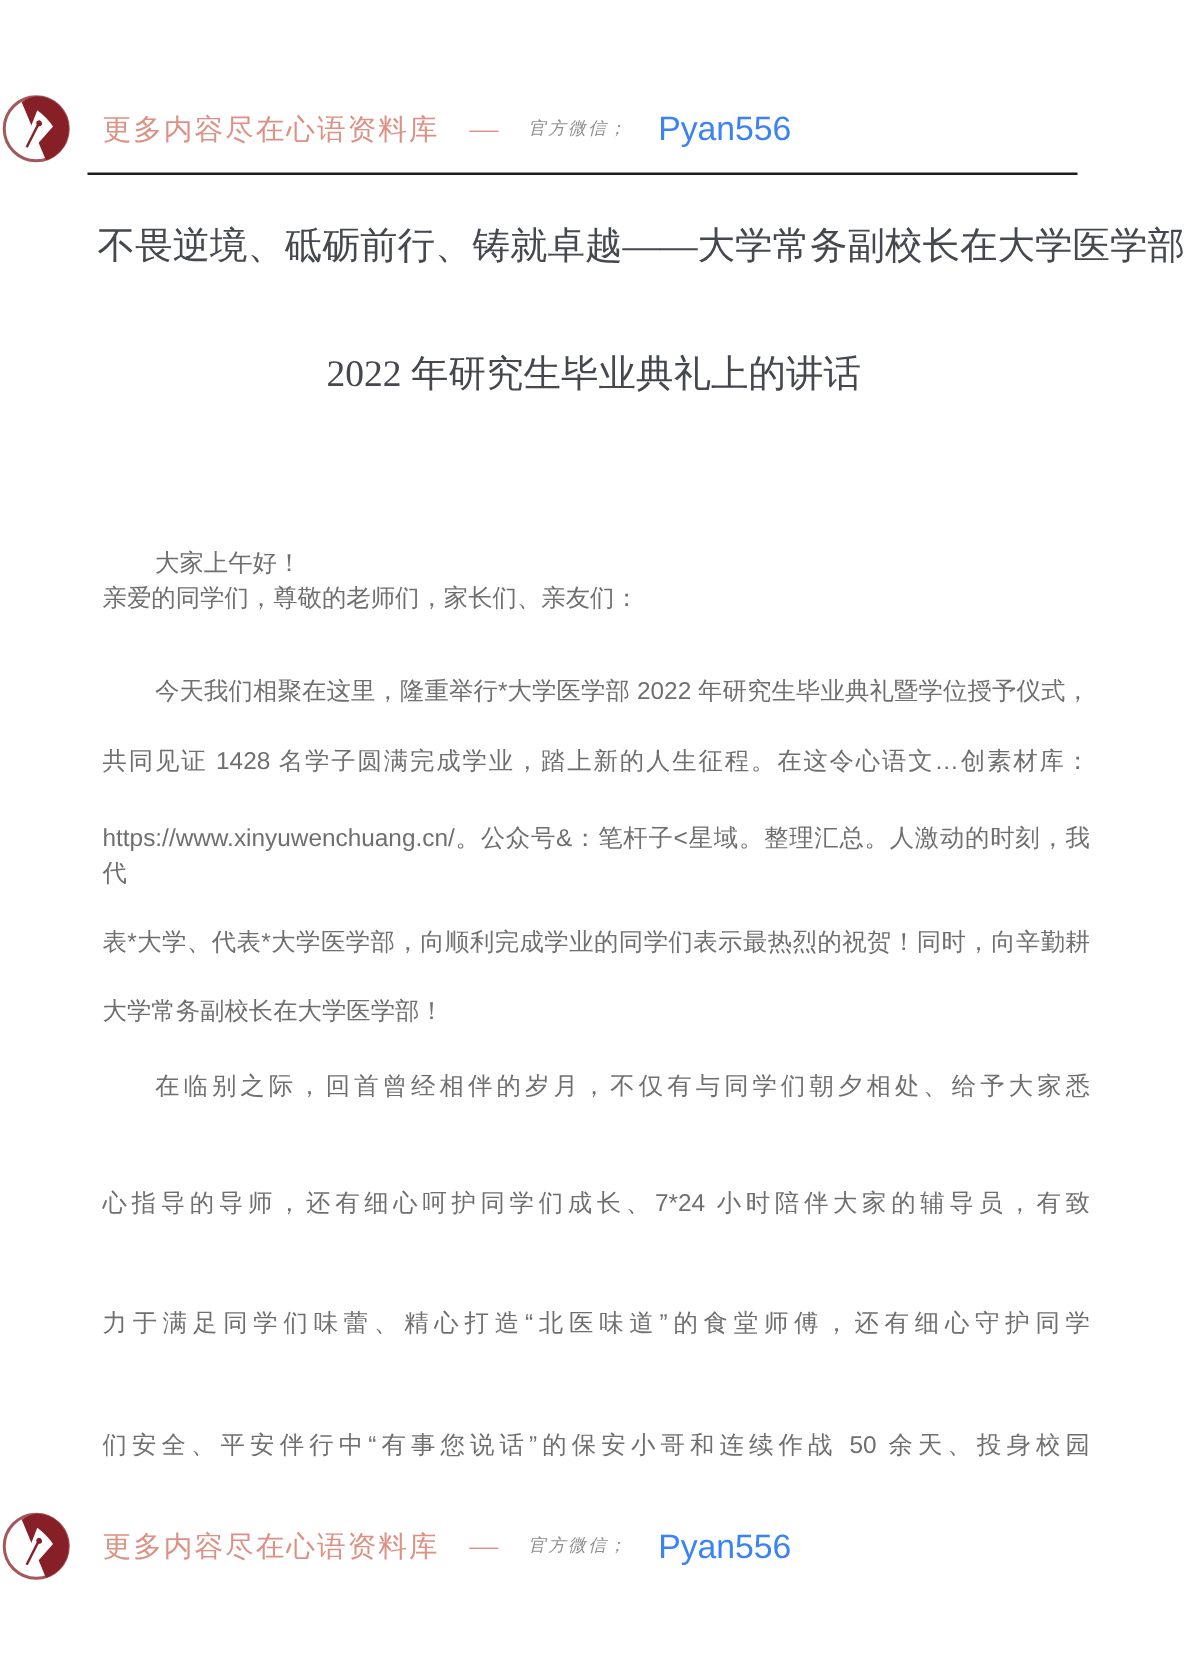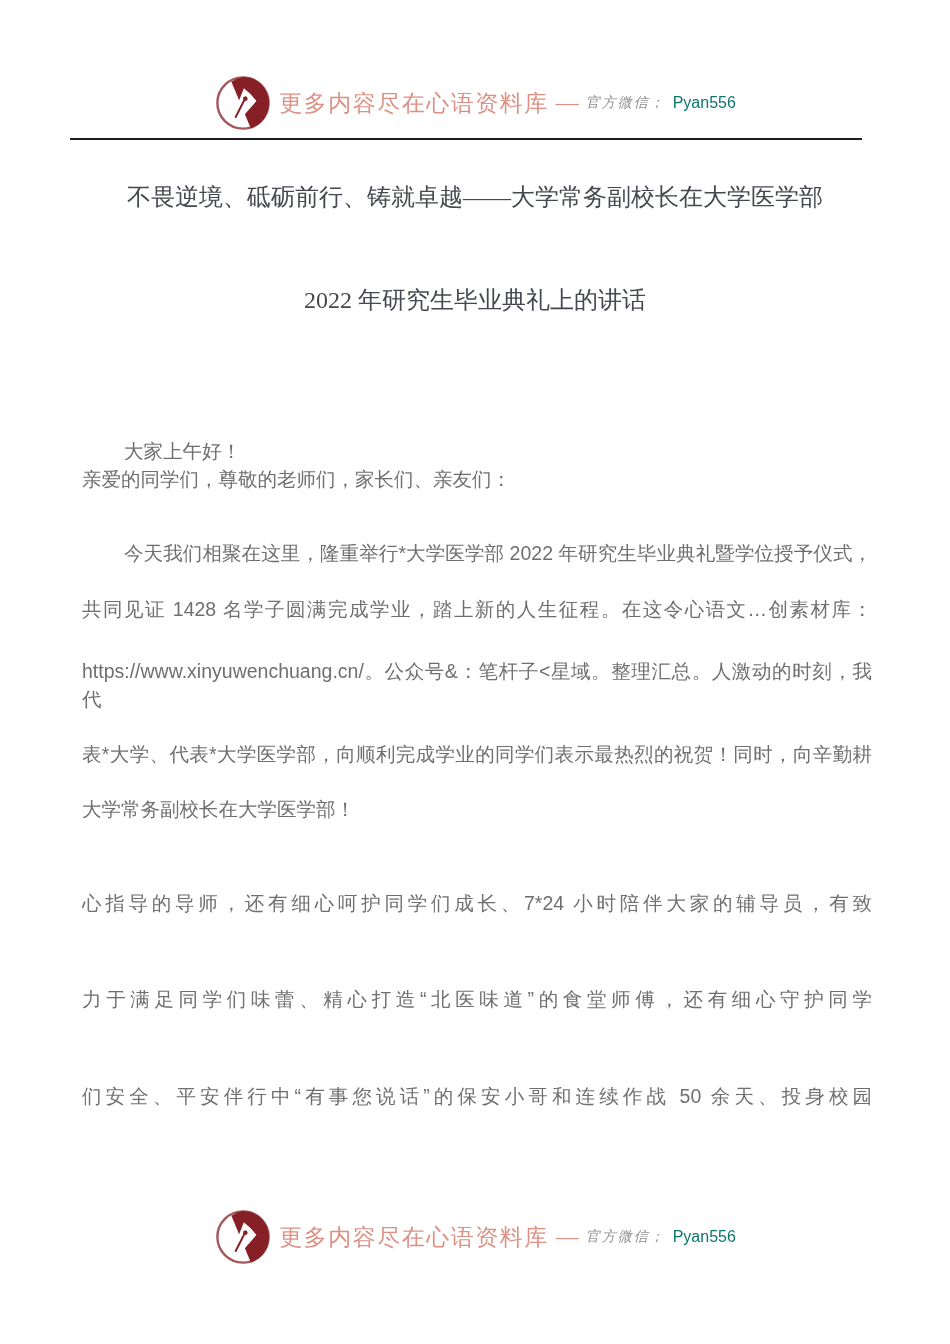--- a/index.html
+++ b/index.html
@@ -5,50 +5,50 @@
   * { margin:0; padding:0; box-sizing:border-box; }
   html,body { background:#ffffff; }
   body {
     width:950px; height:1344px; position:relative; overflow:hidden;
     font-family:"Liberation Serif", serif;
   }
 
   
   .brandbar {
     position:absolute; left:0; right:0;
-    display:flex; justify-content:center; align-items:center; gap:7px;
+    display:flex; align-items:center; gap:24px;
   }
   .brandbar.top { top:74px; }
   .brandbar.bottom { top:1208px; }
   .logo { width:58px; height:58px; flex:0 0 auto; }
   .brand-cn {
     color:#dd9184; font-family:"Liberation Serif", serif;
     font-size:23px; letter-spacing:1.5px; white-space:nowrap;
   }
   .brand-dash { color:#dd9184; font-size:23px; }
   .wechat-label {
     color:#8f8f8f; font-style:italic; font-family:"Liberation Serif", serif;
     font-size:14px; letter-spacing:2px; white-space:nowrap;
   }
   .wechat-id {
-    color:#0f766e; font-family:"Liberation Sans", sans-serif;
-    font-size:16px; white-space:nowrap;
+    color:#3b82f6; font-family:"Liberation Sans", sans-serif;
+    font-size:27px; white-space:nowrap;
   }
 
   
   .head-rule {
     position:absolute; top:138px; left:70px; width:792px;
     border-top:2px solid #1e1e1e;
   }
 
   
   .doc-title {
     position:absolute; top:180px; left:78px; right:78px;
     text-align:center; color:#45484e;
-    font-family:"Liberation Serif", serif; font-size:24px; font-weight:500;
+    font-family:"Liberation Serif", serif; font-size:30px; font-weight:500;
   }
   .doc-title .t-line { height:34px; line-height:34px; white-space:nowrap; }
   .doc-title .t-line2 { margin-top:69px; }
 
   
   .doc-body {
     position:absolute; top:371px; left:82px; width:790px;
     color:#6f6f6f; font-size:19.5px;
     font-family:"Liberation Sans", "Liberation Serif", sans-serif;
   }
@@ -97,20 +97,21 @@
 </div>
 
 <div class="doc-body">
   <div class="bl l2 indent">大家上午好！</div>
   <div class="bl l1">亲爱的同学们，尊敬的老师们，家长们、亲友们：</div>
   <div class="bl l3 indent jfull">今天我们相聚在这里，隆重举行*大学医学部 2022 年研究生毕业典礼暨学位授予仪式，</div>
   <div class="bl l4 jfull">共同见证 1428 名学子圆满完成学业，踏上新的人生征程。在这令心语文…创素材库：</div>
   <div class="bl l5 jfull">https://www.xinyuwenchuang.cn/。公众号&amp;：笔杆子&lt;星域。整理汇总。人激动的时刻，我代</div>
   <div class="bl l6 jfull">表*大学、代表*大学医学部，向顺利完成学业的同学们表示最热烈的祝贺！同时，向辛勤耕</div>
   <div class="bl l7">大学常务副校长在大学医学部！</div>
+  <div class="bl l8 indent jfull">在临别之际，回首曾经相伴的岁月，不仅有与同学们朝夕相处、给予大家悉</div>
   <div class="bl l9 jfull">心指导的导师，还有细心呵护同学们成长、7*24 小时陪伴大家的辅导员，有致</div>
   <div class="bl l10 jfull">力于满足同学们味蕾、精心打造“北医味道”的食堂师傅，还有细心守护同学</div>
   <div class="bl l11 jfull">们安全、平安伴行中“有事您说话”的保安小哥和连续作战 50 余天、投身校园</div>
 </div>
 
 <div class="brandbar bottom">
   <span class="logo">
     <svg viewBox="0 0 60 60" width="58" height="58">
       <circle cx="30" cy="30" r="26.5" fill="none" stroke="#872026" stroke-width="2.5" opacity="0.75"></circle>
       <path d="M30 3 a27 27 0 0 1 26 34 a27 27 0 0 1 -18 19 L 18 8 a27 27 0 0 1 12 -5 z" fill="#872026"></path>

